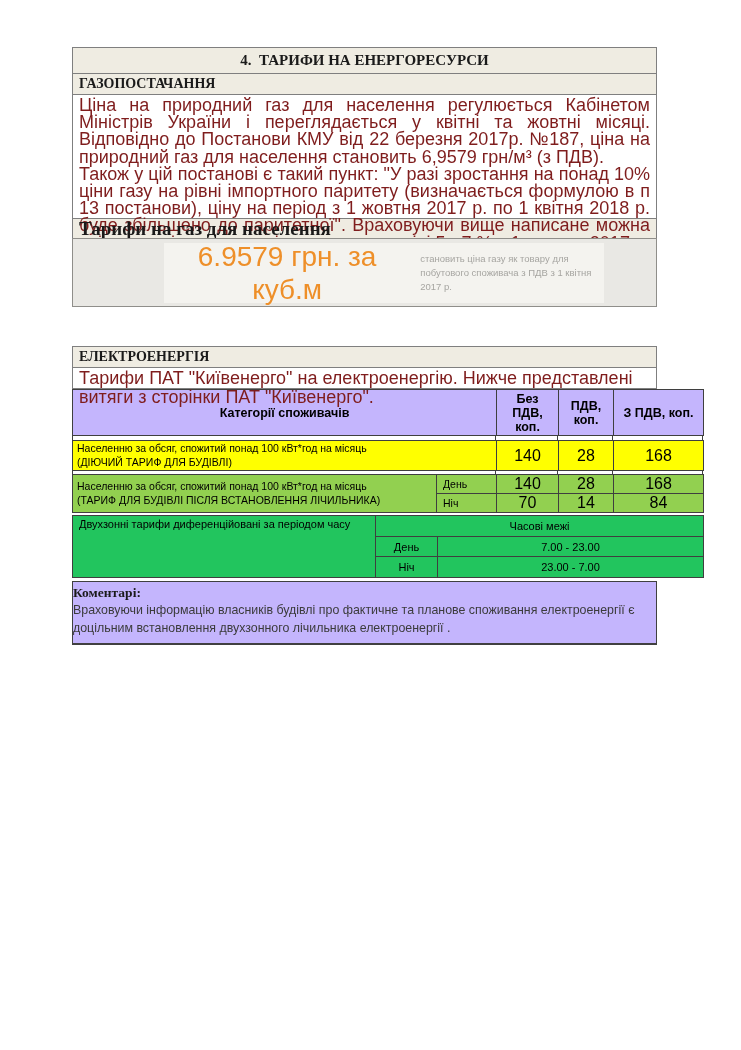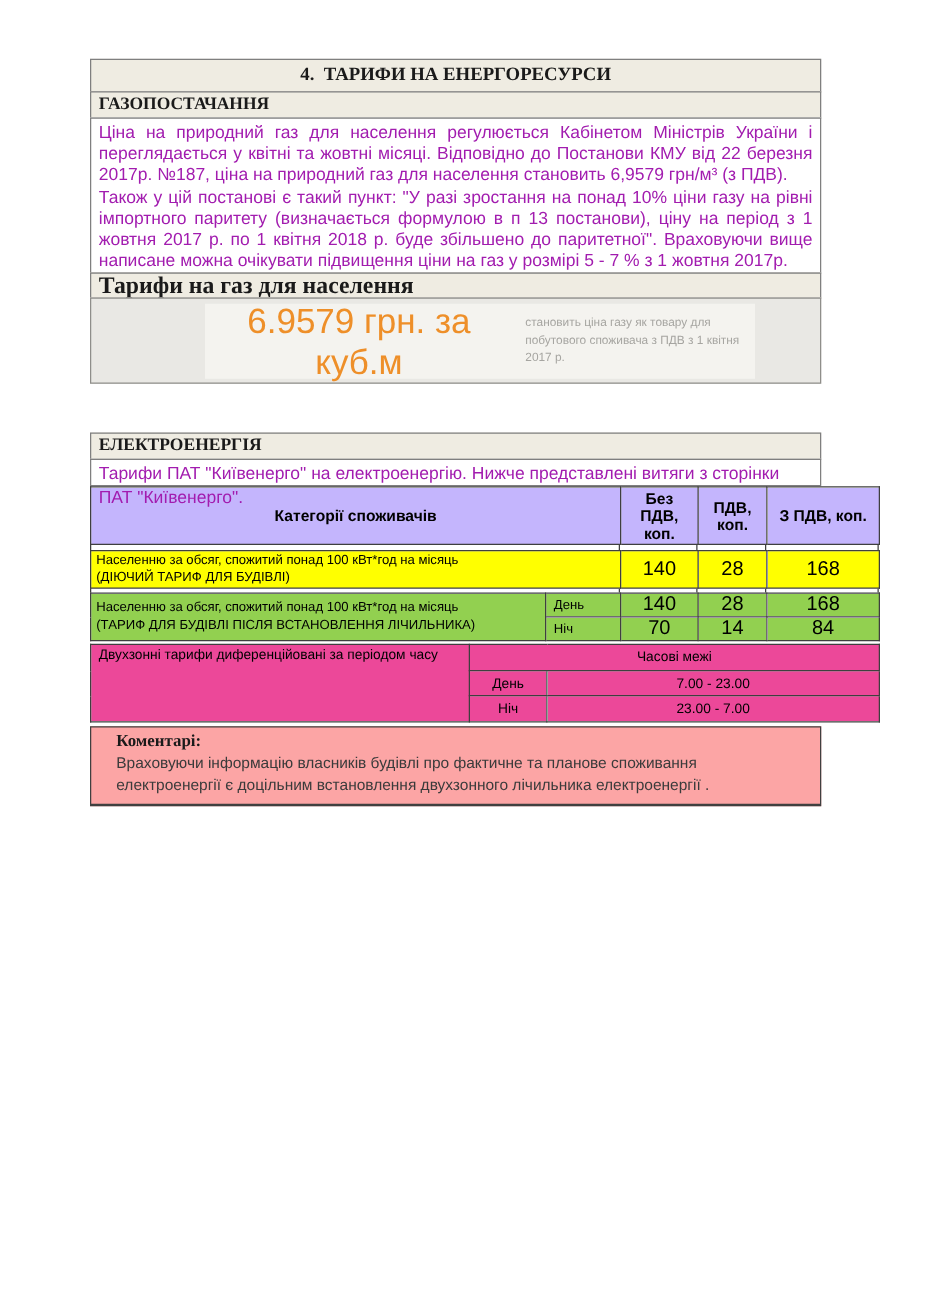--- a/index.html
+++ b/index.html
@@ -9,21 +9,21 @@
 
   
   .box { border:1px solid #7f7f7f; background:#efece2; margin-top:-1px; }
   .title-box { height:27px; text-align:center; font-family:"Liberation Serif",serif;
                font-weight:bold; font-size:15px; line-height:25px; color:#1a1a1a; white-space:pre-wrap; }
   .sec-header { height:22px; line-height:20px; padding-left:6px;
                 font-family:"Liberation Serif",serif; font-weight:bold; font-size:14px; color:#1a1a1a; }
   .sub-header { height:21px; line-height:19px; padding-left:6px;
                 font-family:"Liberation Serif",serif; font-weight:bold; font-size:19px; color:#1a1a1a; }
   .text-box { background:#fff; border:1px solid #7f7f7f; margin-top:-1px;
-              padding:2px 6px; font-size:14px; line-height:17.2px; color:#a21caf; text-align:justify; }
+              padding:2px 6px; font-size:18px; line-height:17.2px; color:#7f1d1d; text-align:justify; }
   .gas-text { height:125px; }
 
   
   .gas-price-box { position:relative; height:69px; background:#e9e8e4;
                    border:1px solid #8f8e8a; margin-top:-1px;padding-left:48px; }
   .price-panel { position:absolute; left:91px; top:4px; width:440px; height:60px;
                  background:#f4f3ef; display:flex; align-items:center; }
   .price-text { width:268px; text-align:center; font-size:28px; line-height:33px;
                 color:#ee8f29; white-space:pre-line; }
   .price-note { width:200px; margin-left:10px; align-self:flex-start; margin-top:9px;
@@ -40,26 +40,26 @@
   .hdr-row { height:46px; }
   .lbl { padding:1px 4px; font-size:10.5px; line-height:13.5px; vertical-align:middle; }
   .val { text-align:center; vertical-align:middle; font-size:16px; }
   .bg-yellow { background:#ffff00; }
   .bg-green  { background:#92d050; }
   .zone-lbl { padding:0 0 0 6px; vertical-align:middle; font-size:10.5px; }
   .spacer-row { display:flex; height:4px; width:631px; border-left:1px solid #3f3f3f; }
   .spacer-row.thin { height:3px; }
   .spacer-row > div { border-right:1px solid #3f3f3f; height:100%; }
   .sp1{width:423px}.sp2{width:62px}.sp3{width:55px}.sp4{width:90px}
-  .bot td { background:#ec4899; text-align:center; vertical-align:middle; font-size:11px; }
+  .bot td { background:#22c55e; text-align:center; vertical-align:middle; font-size:11px; }
   .bot .two-zone { text-align:left; vertical-align:top; padding:2px 6px; }
 
   
   .comments-box { margin-top:3px; border:1px solid #404040; border-bottom-width:2px;
-                  background:#fca5a5; padding:2px 20px 6px; min-height:56px; }
+                  background:#c4b5fd; padding:2px 0 6px; min-height:56px; }
   .comments-title { font-family:"Liberation Serif",serif; font-weight:bold; font-size:13.5px;
                     color:#1a1a1a; line-height:18px; }
   .comments-text { font-size:12.4px; line-height:17.5px; color:#3b3b3b; text-align:left; }
 </style>
 </head>
 <body>
 
 <div class="content">
 
   <div class="box title-box">4.  ТАРИФИ НА ЕНЕРГОРЕСУРСИ</div>

